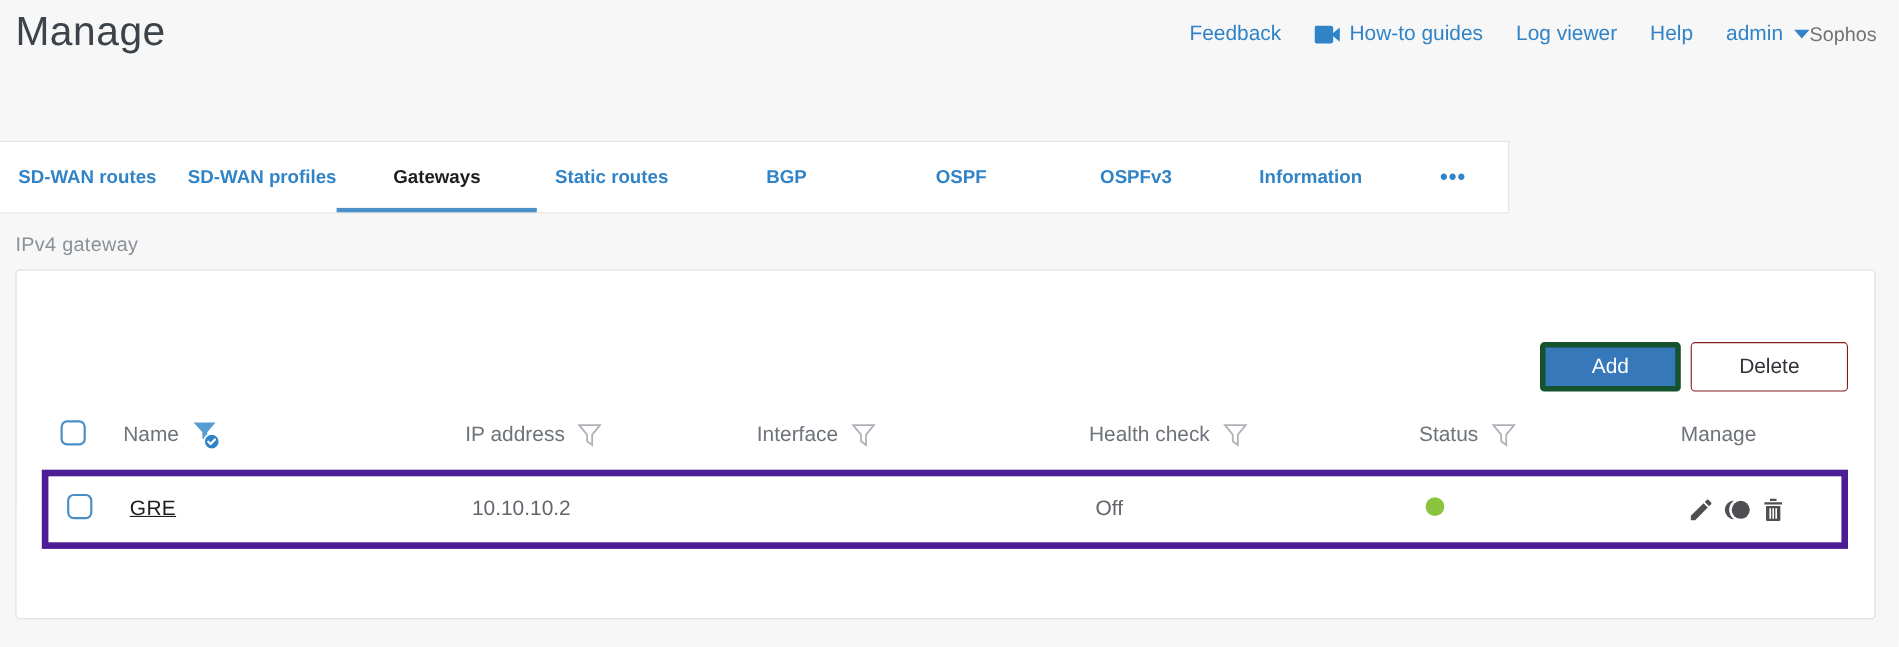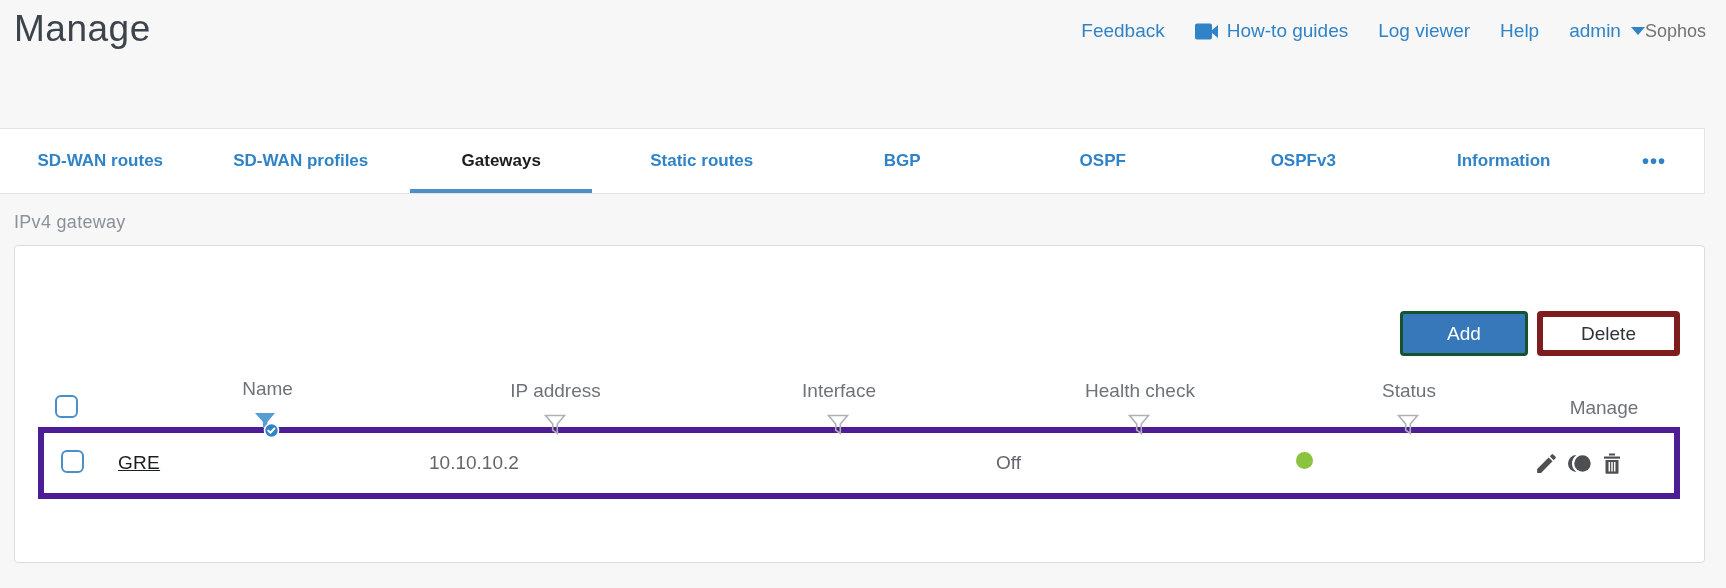--- a/index.html
+++ b/index.html
@@ -18,21 +18,21 @@
   .page-title { font-size:37px; font-weight:400; color:#3c434b; letter-spacing:0.5px; padding-top:2px; }
   .header-links { display:flex; flex-direction:row; align-items:flex-end; padding-top:8px; }
   .links-row { display:flex; align-items:center; gap:30px; }
   .hlink { color:#3083c6; font-size:19px; text-decoration:none; display:flex; align-items:center; gap:8px; cursor:pointer; }
   .brand { color:#737373; font-size:18px; margin-top:7px; }
   .caret-down { width:0; height:0; border-left:7px solid transparent; border-right:7px solid transparent; border-top:8px solid #3083c6; display:inline-block; margin-left:2px; }
   .videocam-icon svg { display:block; }
 
   
   .tab-bar {
-    width:1705px; height:66px; background:#fff;
+    width:1372px; height:66px; background:#fff;
     border:1px solid #e4e4e6; border-left:none;
     display:flex; align-items:stretch;
   }
   .tab {
     flex:1 1 0; display:flex; align-items:center; justify-content:center;
     font-size:17px; font-weight:700; color:#3083c6; cursor:pointer; position:relative;
     white-space:nowrap;
   }
   .tab.active { color:#1d1d1f; }
   .tab.active::after {
@@ -49,28 +49,28 @@
     background:#fff; border:1px solid #dcdcdf; border-radius:4px;
     padding-top:65px;
   }
 
   
   .toolbar { display:flex; justify-content:flex-end; gap:9px; margin:0 24px 22px 0; }
   .btn {
     height:45px; font-size:19px; border-radius:4px; cursor:pointer;
     font-family:"Liberation Sans", sans-serif;
   }
-  .btn-primary { width:128px; background:#3678ba; color:#fff; border:3px solid #14532d; }
-  .btn-secondary { width:143px; background:#fff; color:#2f3338; border:6px solid #7f1d1d; }
+  .btn-primary { width:128px; background:#3678ba; color:#fff; border:5px solid #14532d; }
+  .btn-secondary { width:143px; background:#fff; color:#2f3338; border:1px solid #7f1d1d; }
 
   
   .table-wrap { margin:0 24px 0 23px; width:1642px; }
   .tgrid { display:grid; grid-template-columns:74px 311px 265px 302px 300px 238px 1fr; align-items:center; }
   .thead { height:36px; margin-bottom:13px; }
-  .th { display:flex; align-items:center; gap:12px; font-size:19px; color:#6e737a;flex-direction:column; }
+  .th { display:flex; align-items:center; gap:12px; font-size:19px; color:#6e737a; }
   .cb-cell { padding-left:17px; }
   .checkbox {
     width:23px; height:23px; border:2px solid #4a8fc7; border-radius:6px; background:#fff;
     display:inline-block; cursor:pointer;
   }
   .trow {
     border:6px solid #4c1d95; height:72px; background:#fff;
   }
   .cell { font-size:19px; color:#63676d; }
   .name-link { color:#1c1d1f; text-decoration:underline; cursor:pointer; letter-spacing:0.3px; }

